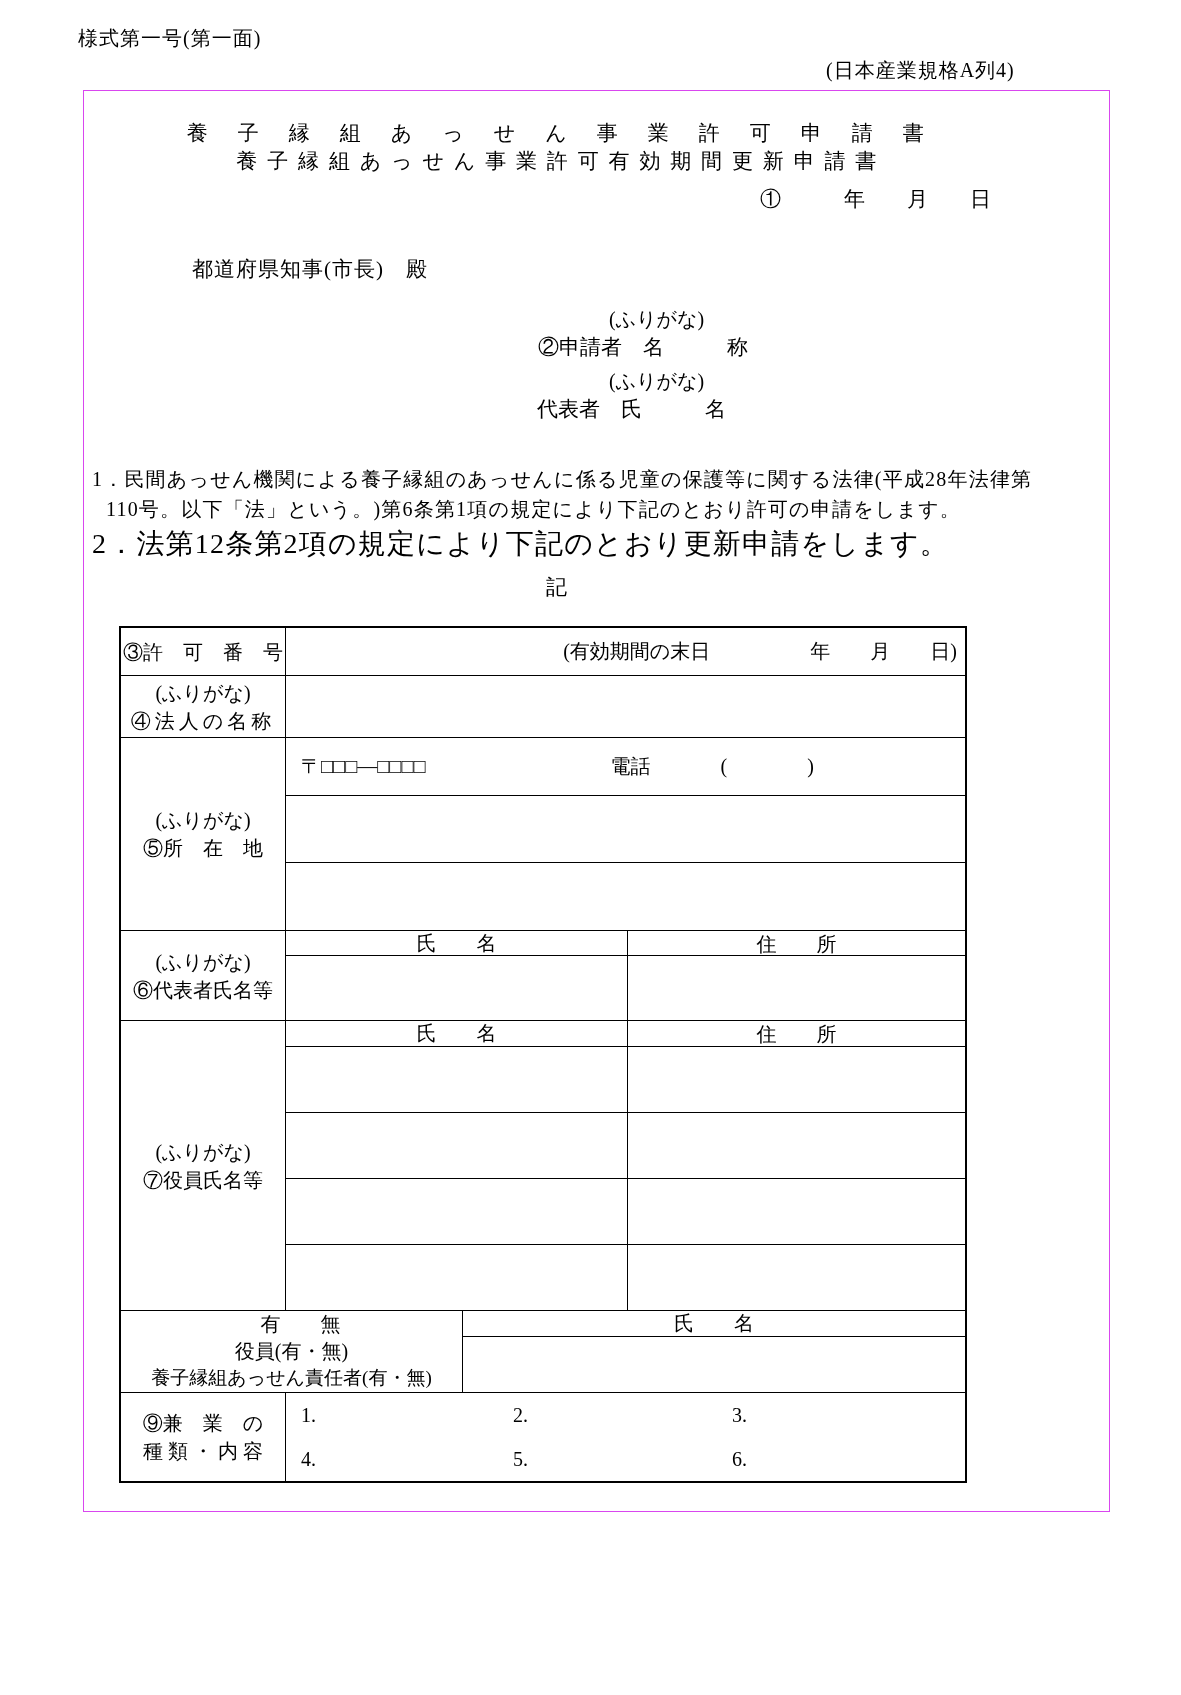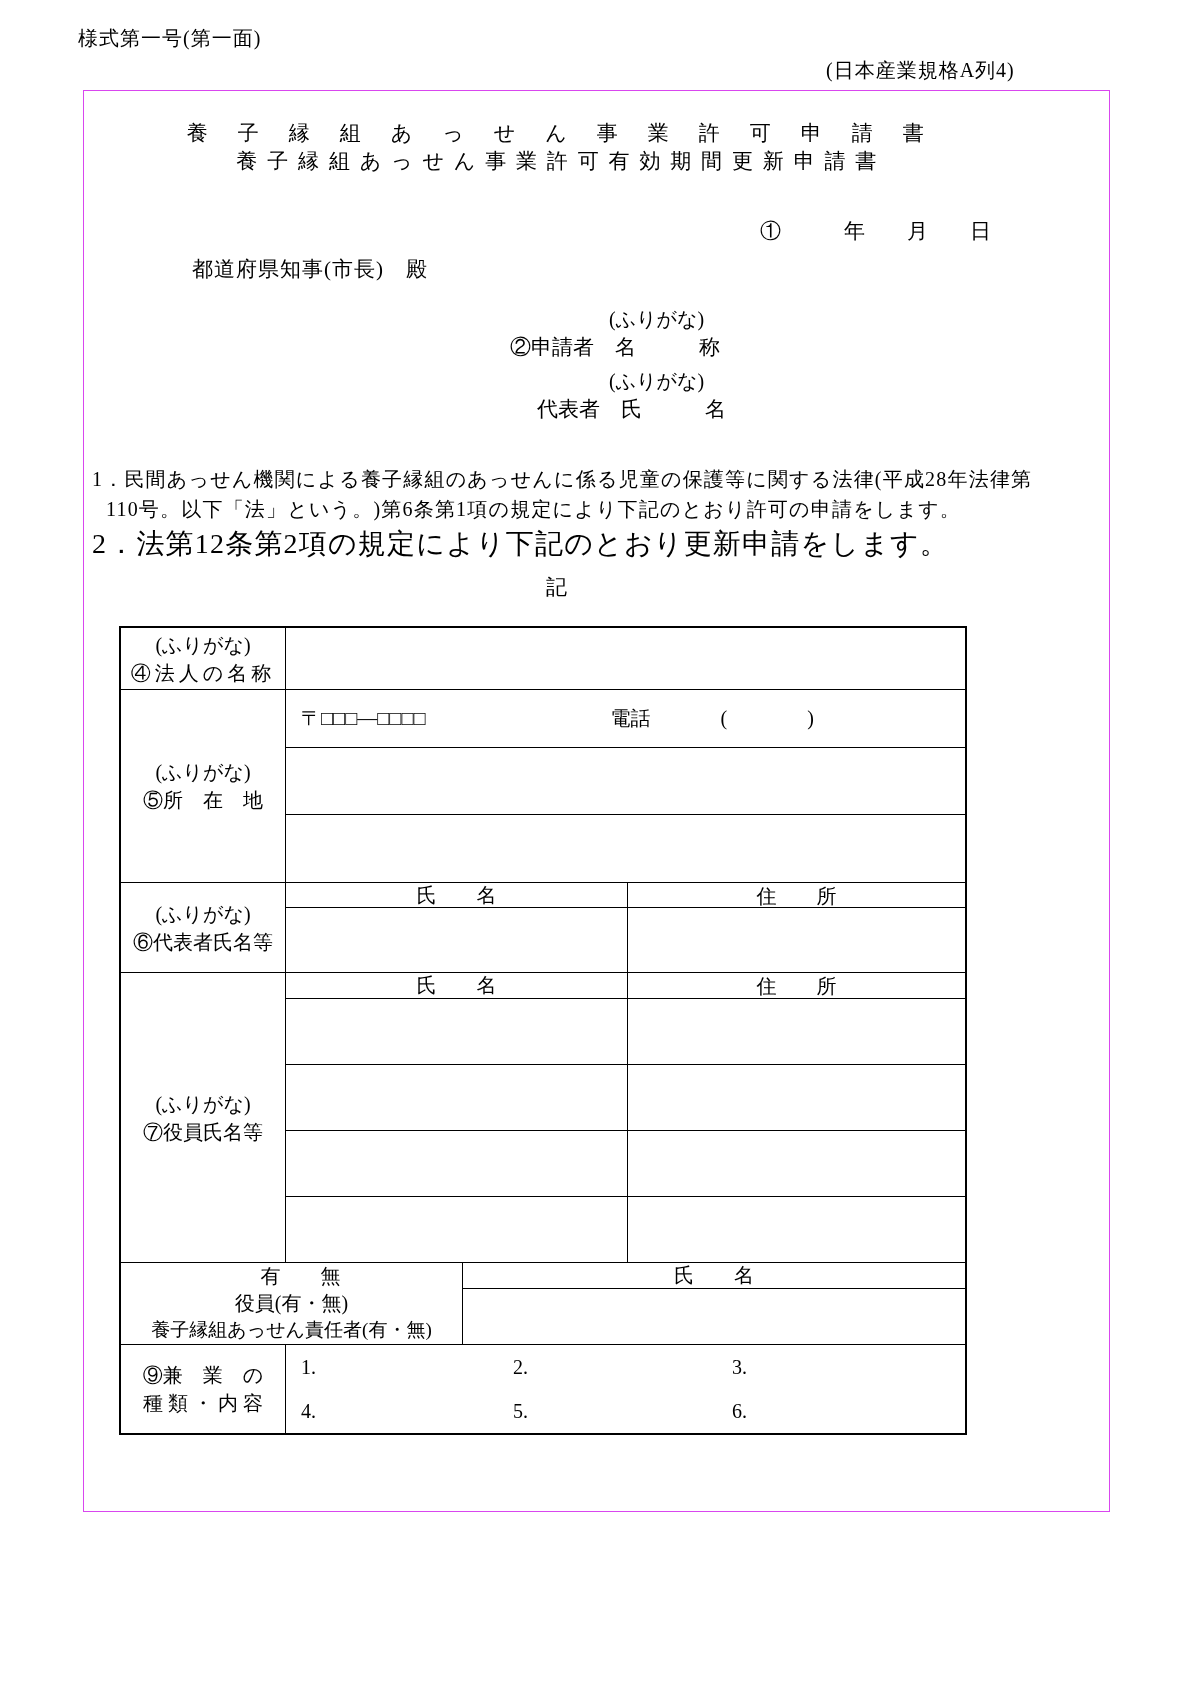--- a/index.html
+++ b/index.html
@@ -16,25 +16,25 @@
   .form-code { left: 78px; top: 25px; font-size: 20px; letter-spacing: 1px; }
   .jis       { left: 826px; top: 57px; font-size: 20px; letter-spacing: 1px; }
 
   .sheet { left: 83px; top: 90px; width: 1027px; height: 1422px; border: 1px solid #d946ef; }
   .sheet > div { position: absolute; }
 
   .title1 { top: 28px;  left: 0; width: 100%; text-align: center; padding-right: 78px;
             font-size: 21px; letter-spacing: 4.5px; white-space: nowrap; }
   .title2 { top: 56px;  left: 0; width: 100%; text-align: center; padding-right: 78px;
             font-size: 21px; letter-spacing: 2.3px; white-space: nowrap; }
-  .dateline  { top: 126px; left: 0; width: 100%; text-align: right; padding-right: 118px; font-size: 21px; }
+  .dateline  { top: 94px; left: 0; width: 100%; text-align: right; padding-right: 118px; font-size: 21px; }
   .addressee { top: 164px; left: 108px; font-size: 21px; letter-spacing: 1px; }
 
   .ap-furi1 { top: 215px; left: 525px; font-size: 20px; }
-  .ap-name  { top: 242px; left: 426px; font-size: 21px; }
+  .ap-name  { top: 242px; left: 454px; font-size: 21px; }
   .ap-furi2 { top: 277px; left: 525px; font-size: 20px; }
   .ap-rep   { top: 304px; left: 453px; font-size: 21px; }
 
   .para1a { top: 375px; left: 8px;  font-size: 20px; letter-spacing: 1.2px; white-space: nowrap; }
   .para1b { top: 405px; left: 22px; font-size: 20px; letter-spacing: 1.2px; white-space: nowrap; }
   .para2  { top: 434px; left: 8px;  font-size: 28px; letter-spacing: 1.2px; white-space: nowrap; }
   .ki     { top: 482px; left: 0; width: 100%; text-align: center; padding-right: 80px; font-size: 21px; }
 
   
   .tbl { top: 535px; left: 35px; width: 848px; border: 2px solid #000; font-size: 20px; }
@@ -93,20 +93,28 @@
   <div class="ap-furi2">(ふりがな)</div>
   <div class="ap-rep">代表者　氏　　　名</div>
 
   <div class="para1a">1．民間あっせん機関による養子縁組のあっせんに係る児童の保護等に関する法律(平成28年法律第</div>
   <div class="para1b">110号。以下「法」という。)第6条第1項の規定により下記のとおり許可の申請をします。</div>
   <div class="para2">2．法第12条第2項の規定により下記のとおり更新申請をします。</div>
   <div class="ki">記</div>
 
   <div class="tbl">
 
+    <div class="trow" style="height:48px">
+      <div class="tlabel">
+        <div>③許　可　番　号</div>
+      </div>
+      <div class="tcontent vcell">
+        <span>(有効期間の末日　　　　　年　　月　　日)</span>
+      </div>
+    </div>
 
     <div class="trow" style="height:62px">
       <div class="tlabel">
         <div>(ふりがな)</div>
         <div class="ls4">④法人の名称</div>
       </div>
       <div class="tcontent"></div>
     </div>
 
     <div class="trow" style="height:193px">

